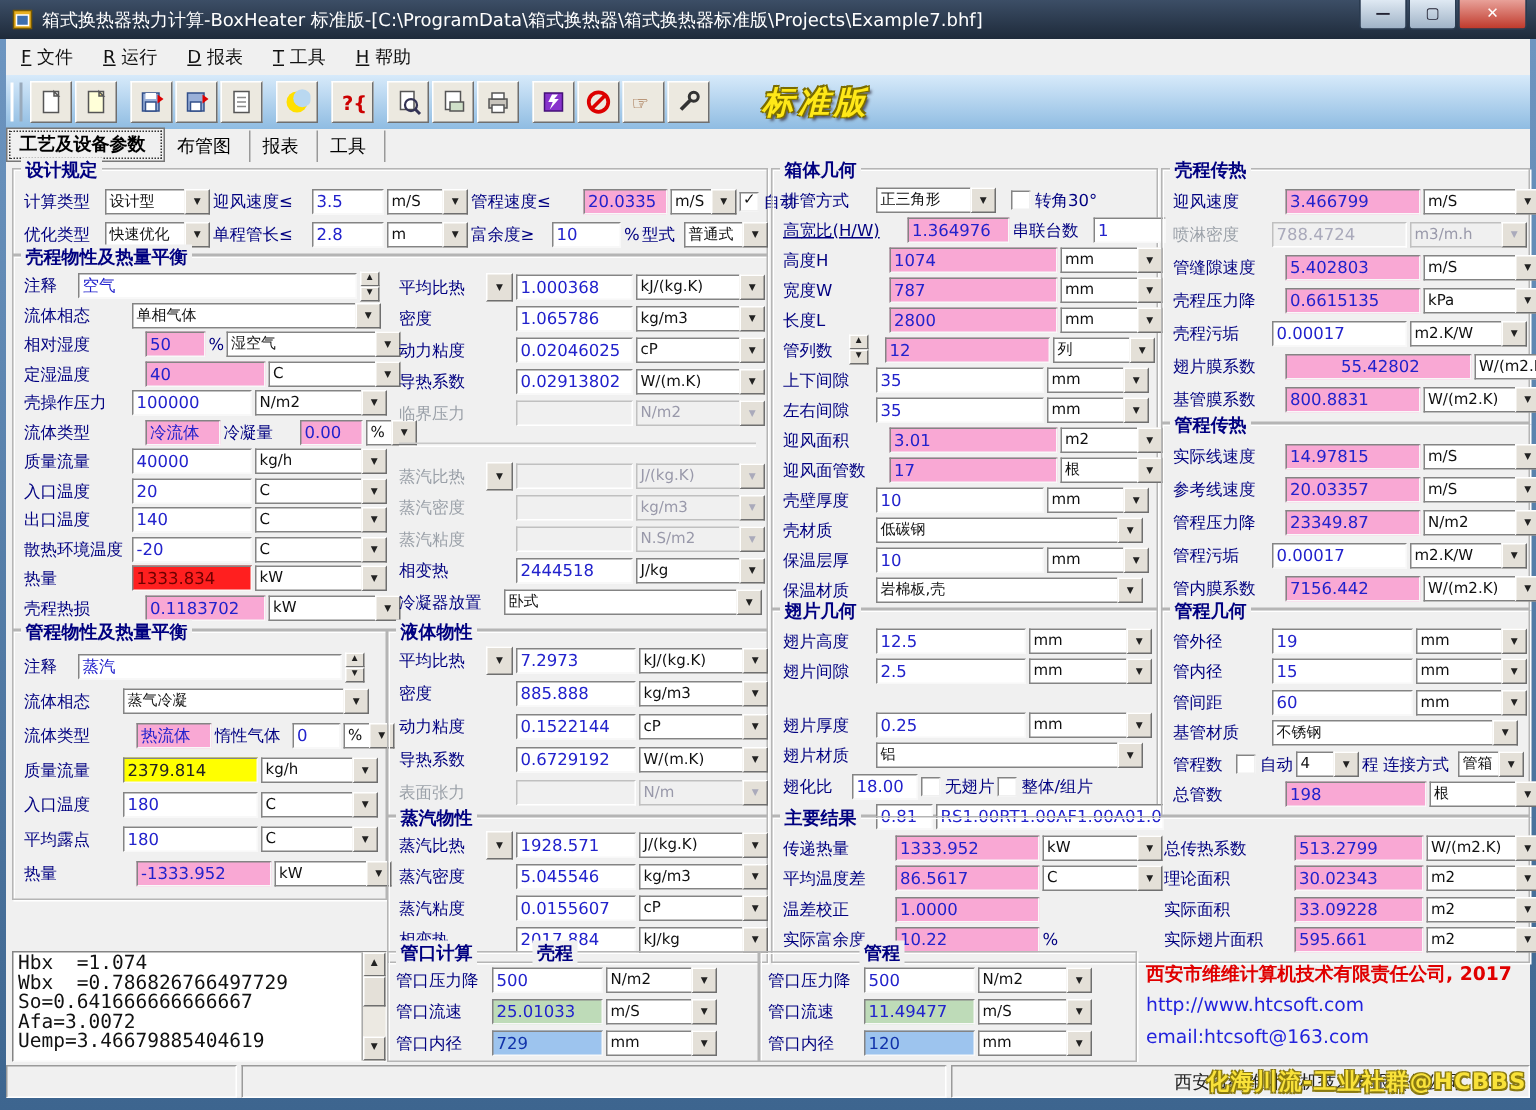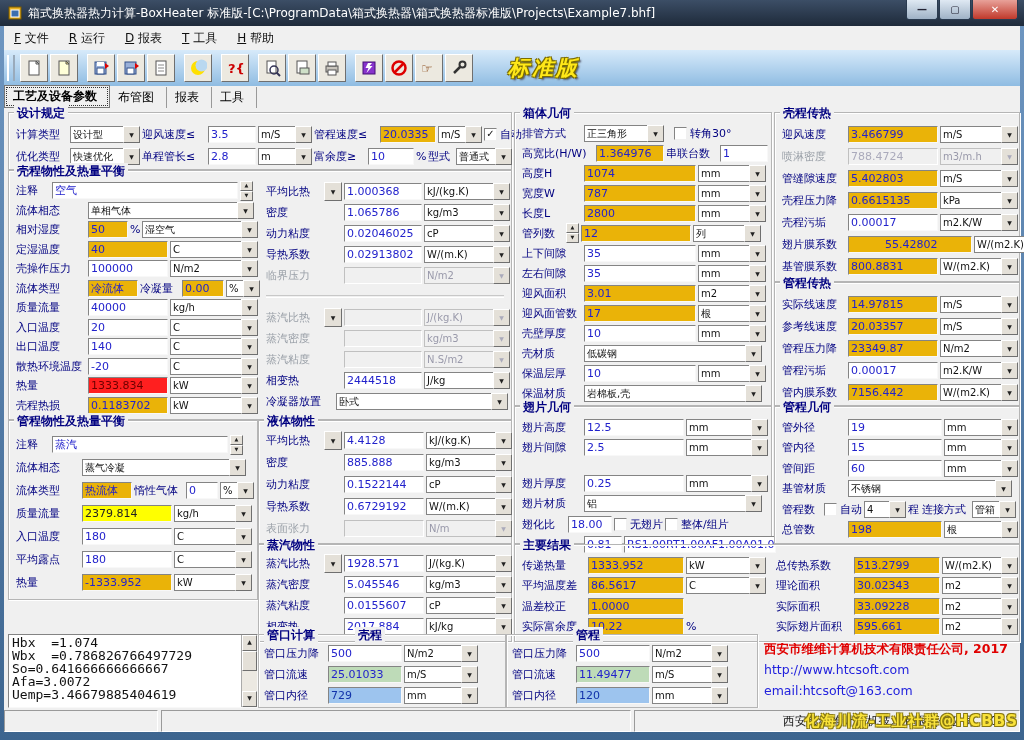--- a/index.html
+++ b/index.html
@@ -36,21 +36,21 @@
   
   .client{position:absolute;left:4px;top:108px;right:4px;height:602px;background:#f0f0f0;font-size:11px;}
   .grp{position:absolute;border:1px solid #b5b5b5;box-shadow:inset 1px 1px 0 #fff, 1px 1px 0 #fff;}
   .gtitle{position:absolute;top:-8px;background:#f0f0f0;padding:0 3px;color:#000080;font-weight:bold;font-size:12px;white-space:nowrap;}
   .col{position:absolute;}
   .row{display:flex;align-items:center;gap:2px;padding-left:5px;}
   .lbl{color:#000080;white-space:nowrap;overflow:hidden;flex:0 0 auto;font-size:11px;}
   .lbl.dis{color:#9aa0a8;}
   .fld{height:15px;line-height:15px;padding:0 2px;font-size:11px;background:#fff;color:#2222cc;
        border:1px solid;border-color:#848484 #f8f8f8 #f8f8f8 #848484;overflow:hidden;white-space:nowrap;flex:0 0 auto;}
-  .fld.ro{background:#eab308;}
+  .fld.ro{background:#f9a8d4;margin-left:9px;}
   .fld.dis{background:#f0f0f0;color:#aab;border-color:#c0c0c0 #fff #fff #c0c0c0;}
   .fld.red{background:#ff1f1f;color:#6d0000;}
   .fld.yellow{background:#ffff00;color:#222;}
   .fld.green{background:#bedbb8;color:#2222cc;}
   .fld.blue{background:#9dc4ee;color:#1133aa;}
   .combo{display:flex;flex:0 0 auto;height:17px;}
   .combo .cval{flex:1;height:15px;line-height:15px;background:#fff;color:#111;font-size:10px;padding:0 2px;
        border:1px solid;border-color:#848484 #848484 #848484 #848484;border-right:none;overflow:hidden;white-space:nowrap;}
   .combo .cbtn{width:15px;background:#e4e0d8;border:1px solid;border-color:#fff #6f6f6f #6f6f6f #fff;
        font-size:6px;color:#222;display:flex;align-items:center;justify-content:center;}
@@ -535,21 +535,21 @@
             </div>
           </div>
         </div>
       </div>
       <div class="grp" style="left: 254px; top: 312px; width: 252px; height: 122px;">
         <span class="gtitle" style="left: 5px;">液体物性</span>
         <div class="col" style="left: 2px; top: 8px;">
           <div class="row" style="height: 22px;">
             <span class="lbl" style="width: 56px;">平均比热</span>
             <span class="ddbtn">▼</span>
-            <div class="fld edit" style="width: 74px;">4.4128</div>
+            <div class="fld edit" style="width: 74px;">7.2973</div>
             <div class="combo" style="width: 86px;">
               <span class="cval">kJ/(kg.K)</span>
               <span class="cbtn">▼</span>
             </div>
           </div>
           <div class="row" style="height: 22px;">
             <span class="lbl" style="width: 76px;">密度</span>
             <div class="fld edit" style="width: 74px;">885.888</div>
             <div class="combo" style="width: 86px;">
               <span class="cval">kg/m3</span>
@@ -629,21 +629,21 @@
               <span class="cval">正三角形</span>
               <span class="cbtn">▼</span>
             </div>
             <span class="gapc" style="width: 6px;"></span>
             <span class="chk">
               <span class="box"></span>
               <span class="cl">转角30°</span>
             </span>
           </div>
           <div class="row" style="height: 20px;">
-            <span class="lbl" style="width: 72px;">高宽比(H/W)</span>
+            <span class="lbl" style="width: 72px; text-decoration: underline;">高宽比(H/W)</span>
             <div class="fld ro" style="width: 62px;">1.364976</div>
             <span class="lbl" style="width: 52px;">串联台数</span>
             <div class="fld edit" style="width: 42px;">1</div>
           </div>
           <div class="row" style="height: 20px;">
             <span class="lbl" style="width: 60px;">高度H</span>
             <div class="fld ro" style="width: 106px;">1074</div>
             <div class="combo" style="width: 68px;">
               <span class="cval">mm</span>
               <span class="cbtn">▼</span>

